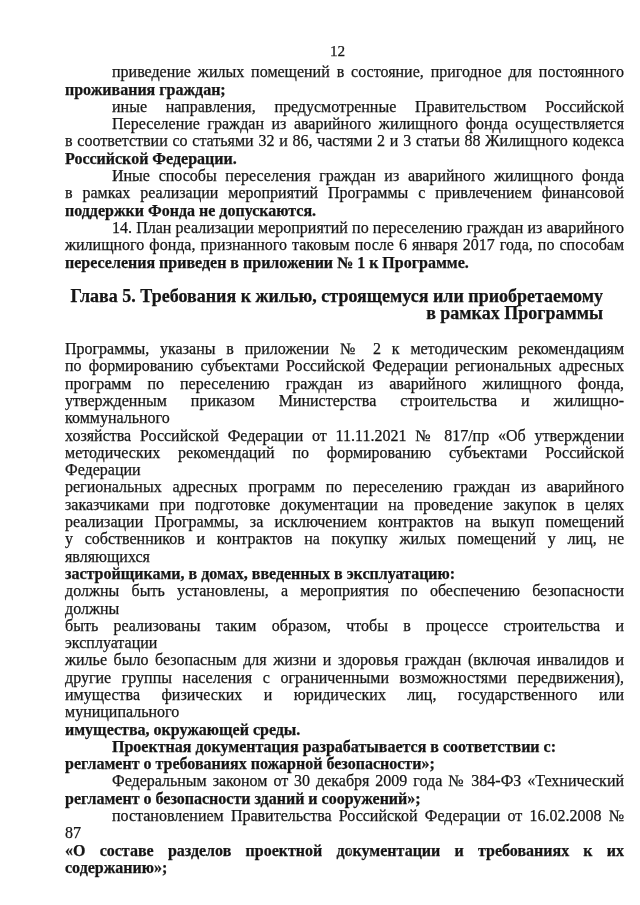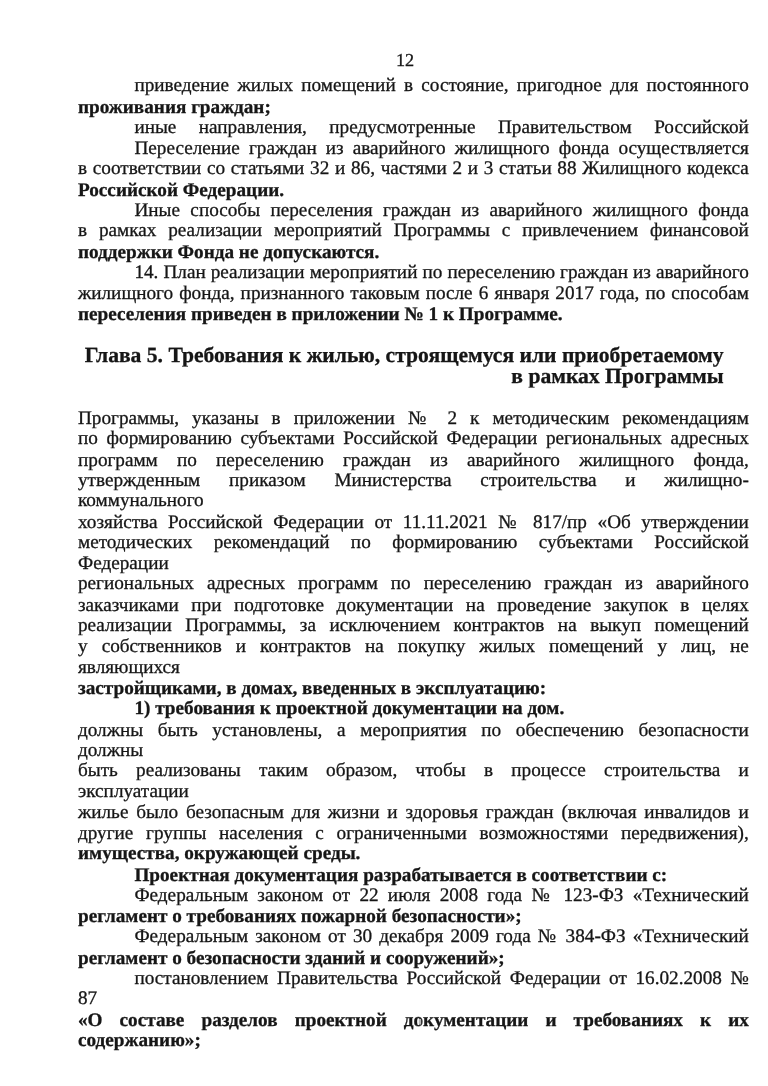--- a/index.html
+++ b/index.html
@@ -65,34 +65,31 @@
           <div class="line">утвержденным приказом Министерства строительства и жилищно-коммунального</div>
           <div class="line">хозяйства Российской Федерации от&nbsp;11.11.2021 № 817/пр «Об утверждении</div>
           <div class="line">методических рекомендаций по формированию субъектами Российской Федерации</div>
           <div class="line">региональных адресных программ по переселению граждан из&nbsp;аварийного</div>
           <div class="line">заказчиками при&nbsp;подготовке документации на проведение закупок в целях</div>
           <div class="line">реализации Программы, за исключением контрактов на выкуп помещений</div>
           <div class="line">у собственников и контрактов на покупку жилых помещений у лиц, не являющихся</div>
           <div class="line last">застройщиками, в домах, введенных в эксплуатацию:</div>
         </div>
         <div class="para">
-          <div class="line first last">1) требования к проектной документации на дом.</div>
-        </div>
-        <div class="para">
           <div class="line">должны быть установлены, а мероприятия по обеспечению безопасности должны</div>
           <div class="line">быть реализованы таким образом, чтобы в процессе строительства и эксплуатации</div>
           <div class="line">жилье было безопасным для жизни и здоровья граждан (включая инвалидов и</div>
           <div class="line">другие группы населения с ограниченными возможностями передвижения),</div>
+          <div class="line">имущества физических и юридических лиц, государственного или муниципального</div>
           <div class="line last">имущества, окружающей среды.</div>
         </div>
         <div class="para">
           <div class="line first last">Проектная документация разрабатывается в соответствии с:</div>
         </div>
         <div class="para">
-          <div class="line first">Федеральным законом от 22 июля 2008 года № 123-ФЗ «Технический</div>
           <div class="line last">регламент о требованиях пожарной безопасности»;</div>
         </div>
         <div class="para">
           <div class="line first">Федеральным законом от 30 декабря 2009 года № 384-ФЗ «Технический</div>
           <div class="line last">регламент о безопасности зданий и сооружений»;</div>
         </div>
         <div class="para">
           <div class="line first">постановлением Правительства Российской Федерации от 16.02.2008 № 87</div>
           <div class="line last">«О составе разделов проектной документации и требованиях к их содержанию»;</div>
         </div>

